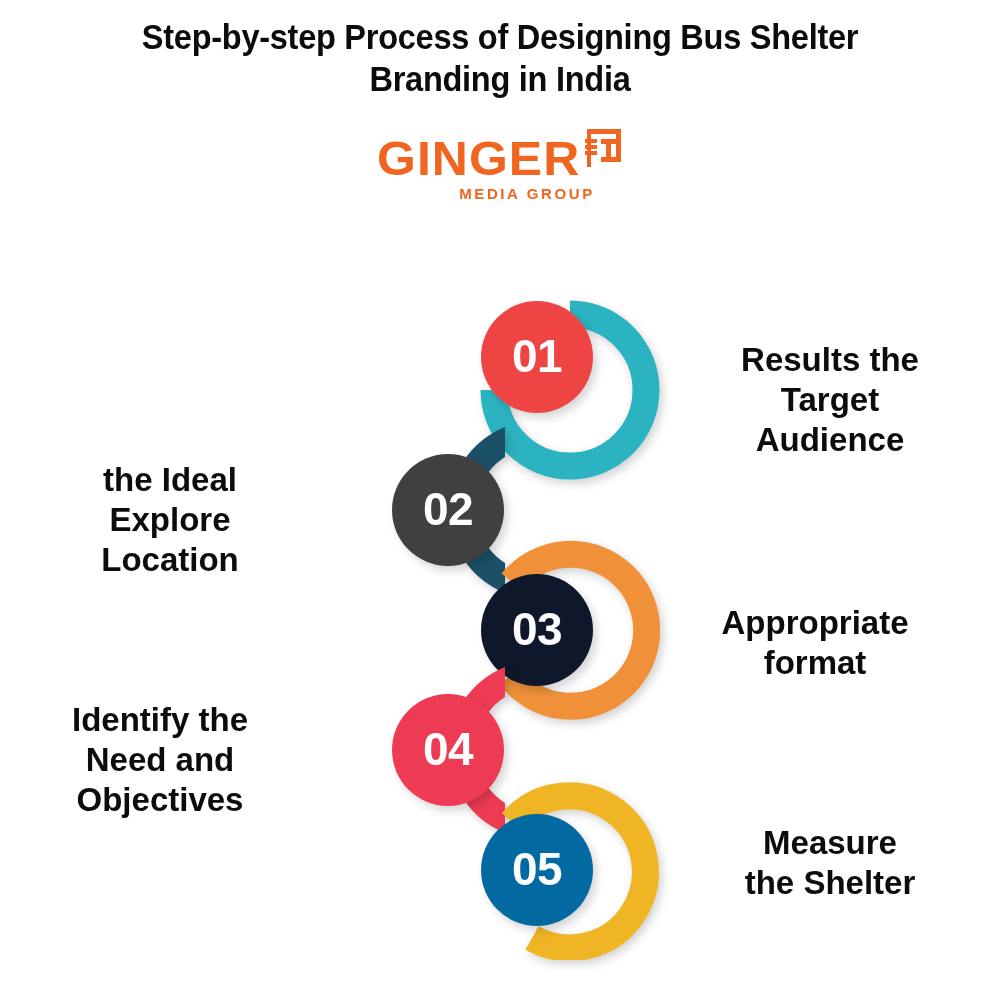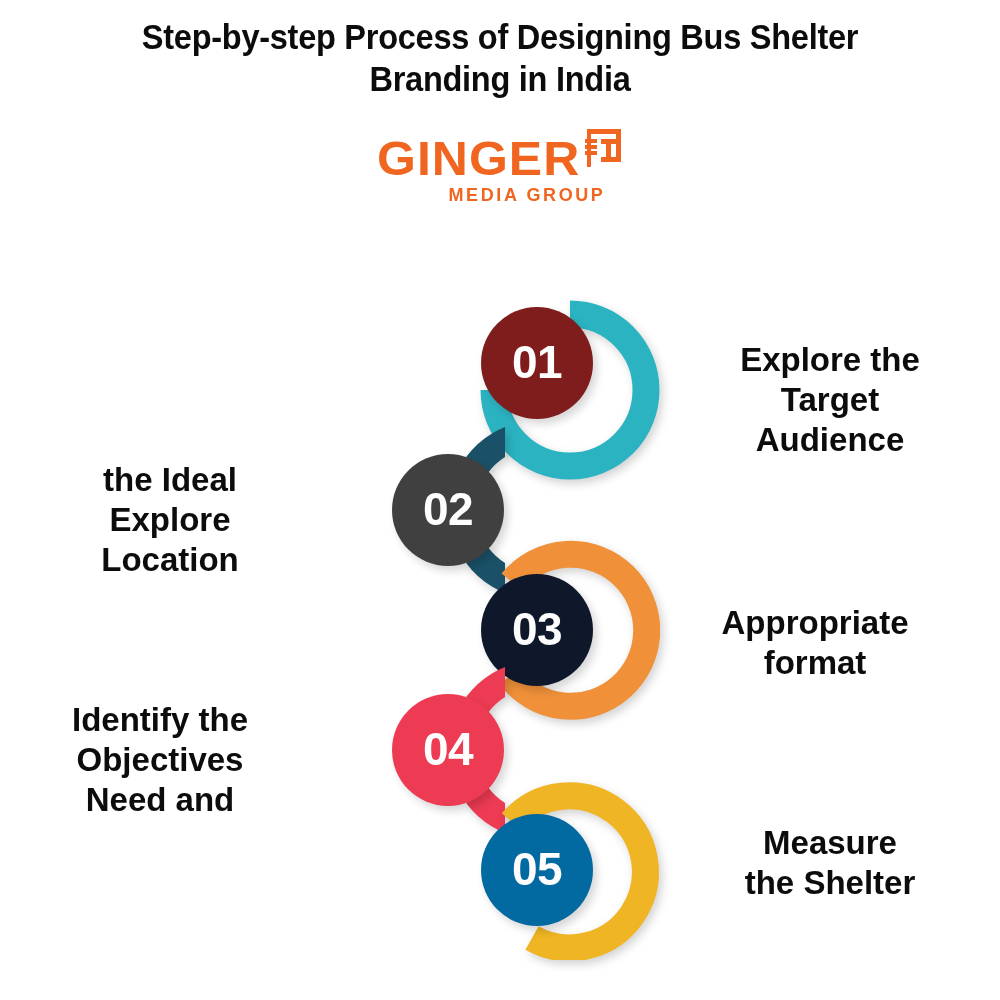--- a/index.html
+++ b/index.html
@@ -47,21 +47,21 @@
   }
   #logo-mark {
     position:relative;
     width:40px; height:38px;
     margin-left:2px; margin-top:-4px;
     flex:0 0 auto;
   }
   #logo-sub {
     font-family:"Liberation Sans", sans-serif;
     font-weight:bold;
-    font-size:18px;
+    font-size:15px;
     letter-spacing:2.6px;
     color:#F0651F;
     margin-top:2px;
     margin-left:54px;
   }
 
   
   #flow { position:absolute; left:0; top:0; width:1000px; height:1000px; }
 
   .node { position:absolute; }
@@ -130,27 +130,27 @@
 
 <div id="flow">
 
   <div class="node" style="left:480px; top:300px; width:180px; height:180px;">
     <div class="ring">
       <svg width="180" height="180" viewBox="0 0 180 180">
 
         <path d="M 90 14 A 76 76 0 1 1 14 90" fill="none" stroke="#2CB3C1" stroke-width="27" stroke-linecap="butt"></path>
       </svg>
     </div>
-    <div class="disc" style="left:1px; top:7px; width:112px; height:112px; background:#7f1d1d;">
+    <div class="disc" style="left:1px; top:1px; width:112px; height:112px; background:#ef4444;">
       <span>01</span>
     </div>
   </div>
 
   <div class="label" style="left:663px; top:340px; width:334px;">
-    <div>Explore the</div>
+    <div>Results the</div>
     <div>Target</div>
     <div>Audience</div>
   </div>
 
   <div class="node" style="left:325px; top:420px; width:180px; height:180px;">
     <div class="ring">
       <svg width="180" height="180" viewBox="0 0 180 180">
 
         <path d="M 152 135 A 76 76 0 1 0 152 45" fill="none" stroke="#1B5168" stroke-width="27" stroke-linecap="butt"></path>
       </svg>
@@ -188,22 +188,22 @@
         <path d="M 152 135 A 76 76 0 1 0 152 45" fill="none" stroke="#EC3B53" stroke-width="27" stroke-linecap="butt"></path>
       </svg>
     </div>
     <div class="disc" style="left:67px; top:34px; width:112px; height:112px; background:#EC3B53;">
       <span>04</span>
     </div>
   </div>
 
   <div class="label" style="left:0px; top:700px; width:320px;">
     <div>Identify the</div>
+    <div>Need and</div>
     <div>Objectives</div>
-    <div>Need and</div>
   </div>
 
   <div class="node" style="left:480px; top:780px; width:180px; height:180px;">
     <div class="ring">
       <svg width="180" height="180" viewBox="0 0 180 180">
         <path d="M 32 42 A 76 76 0 1 1 52 158" fill="none" stroke="#EFB524" stroke-width="27" stroke-linecap="butt"></path>
       </svg>
     </div>
     <div class="disc" style="left:1px; top:34px; width:112px; height:112px; background:#0369a1;">
       <span>05</span>

